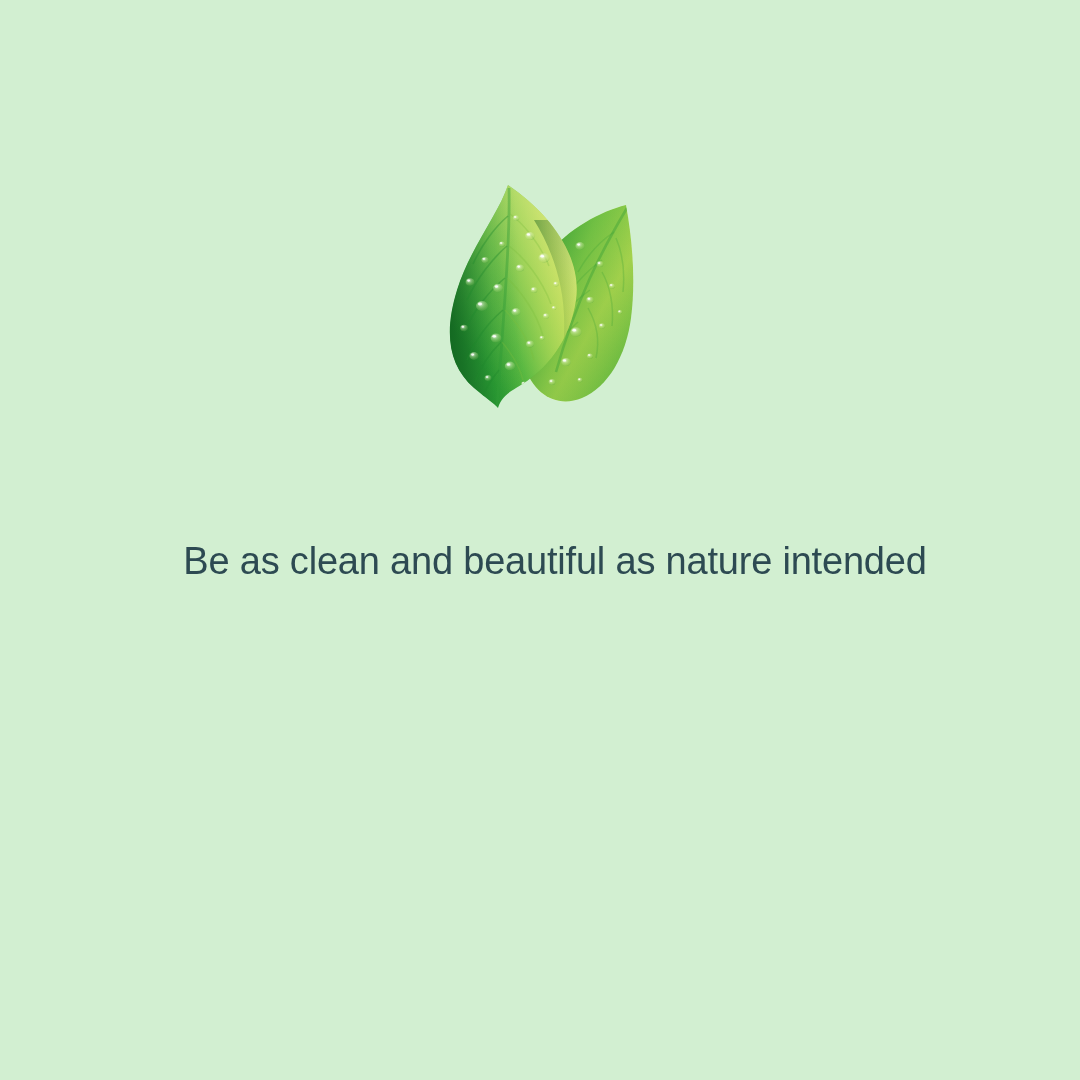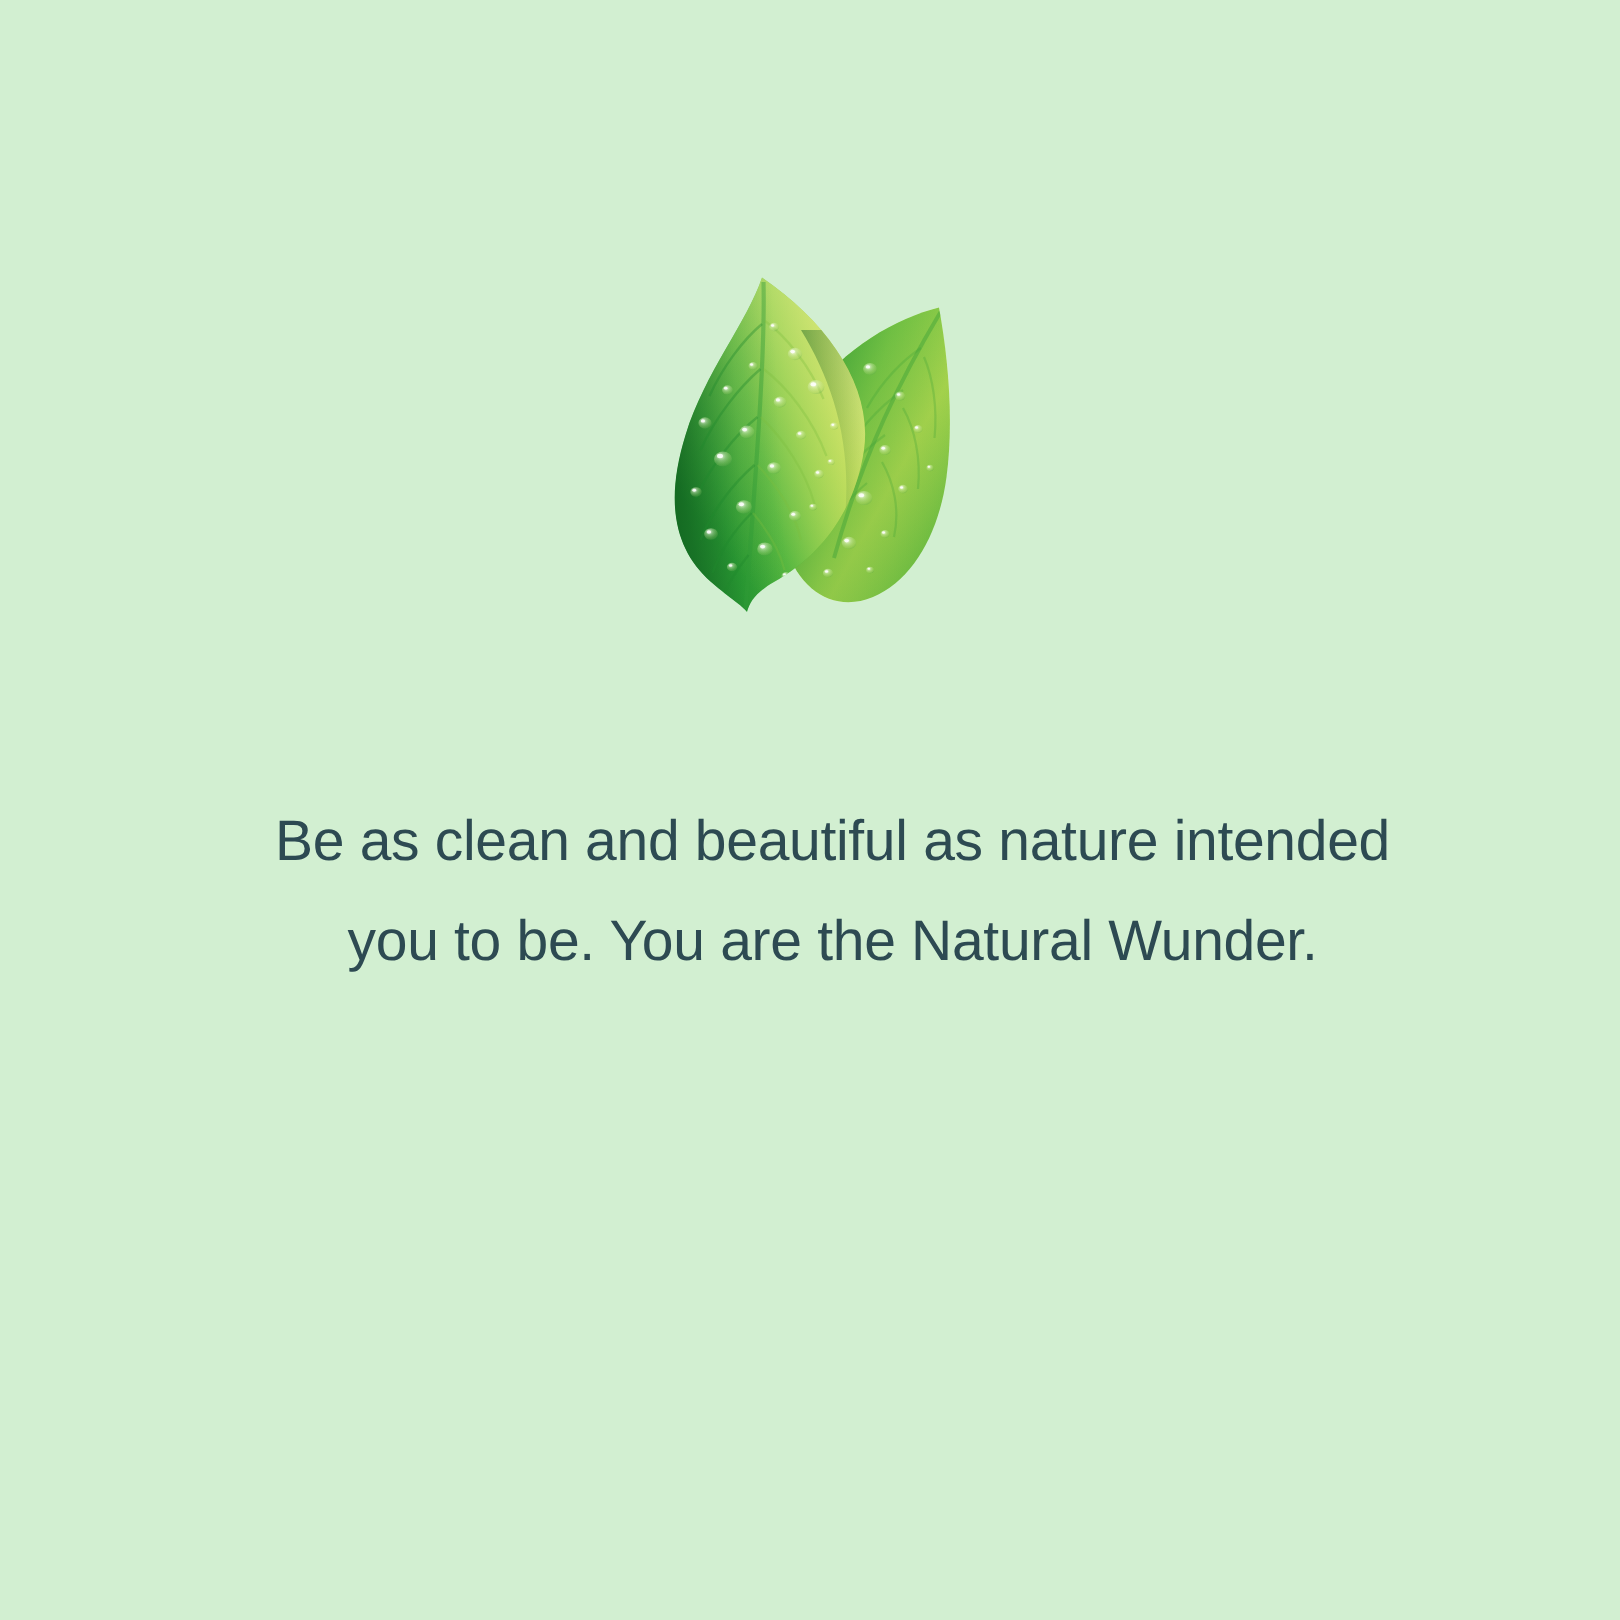--- a/index.html
+++ b/index.html
@@ -255,16 +255,15 @@
             <ellipse cx="124" cy="148" rx="2.4" ry="2.0" fill="url(#dropBody)"></ellipse>
             <ellipse cx="123.2" cy="147.2" rx="0.8" ry="0.6" fill="#ffffff" opacity="0.76"></ellipse>
           </g>
         </g>
       </g>
     </svg>
   </div>
 
   <div id="quote-block">
     <span class="quote-line">Be as clean and beautiful as nature intended</span>
-    <span class="quote-line">you to be. You are the Natural Wunder.</span>
   </div>
 
 </div>
 
 </body></html>

